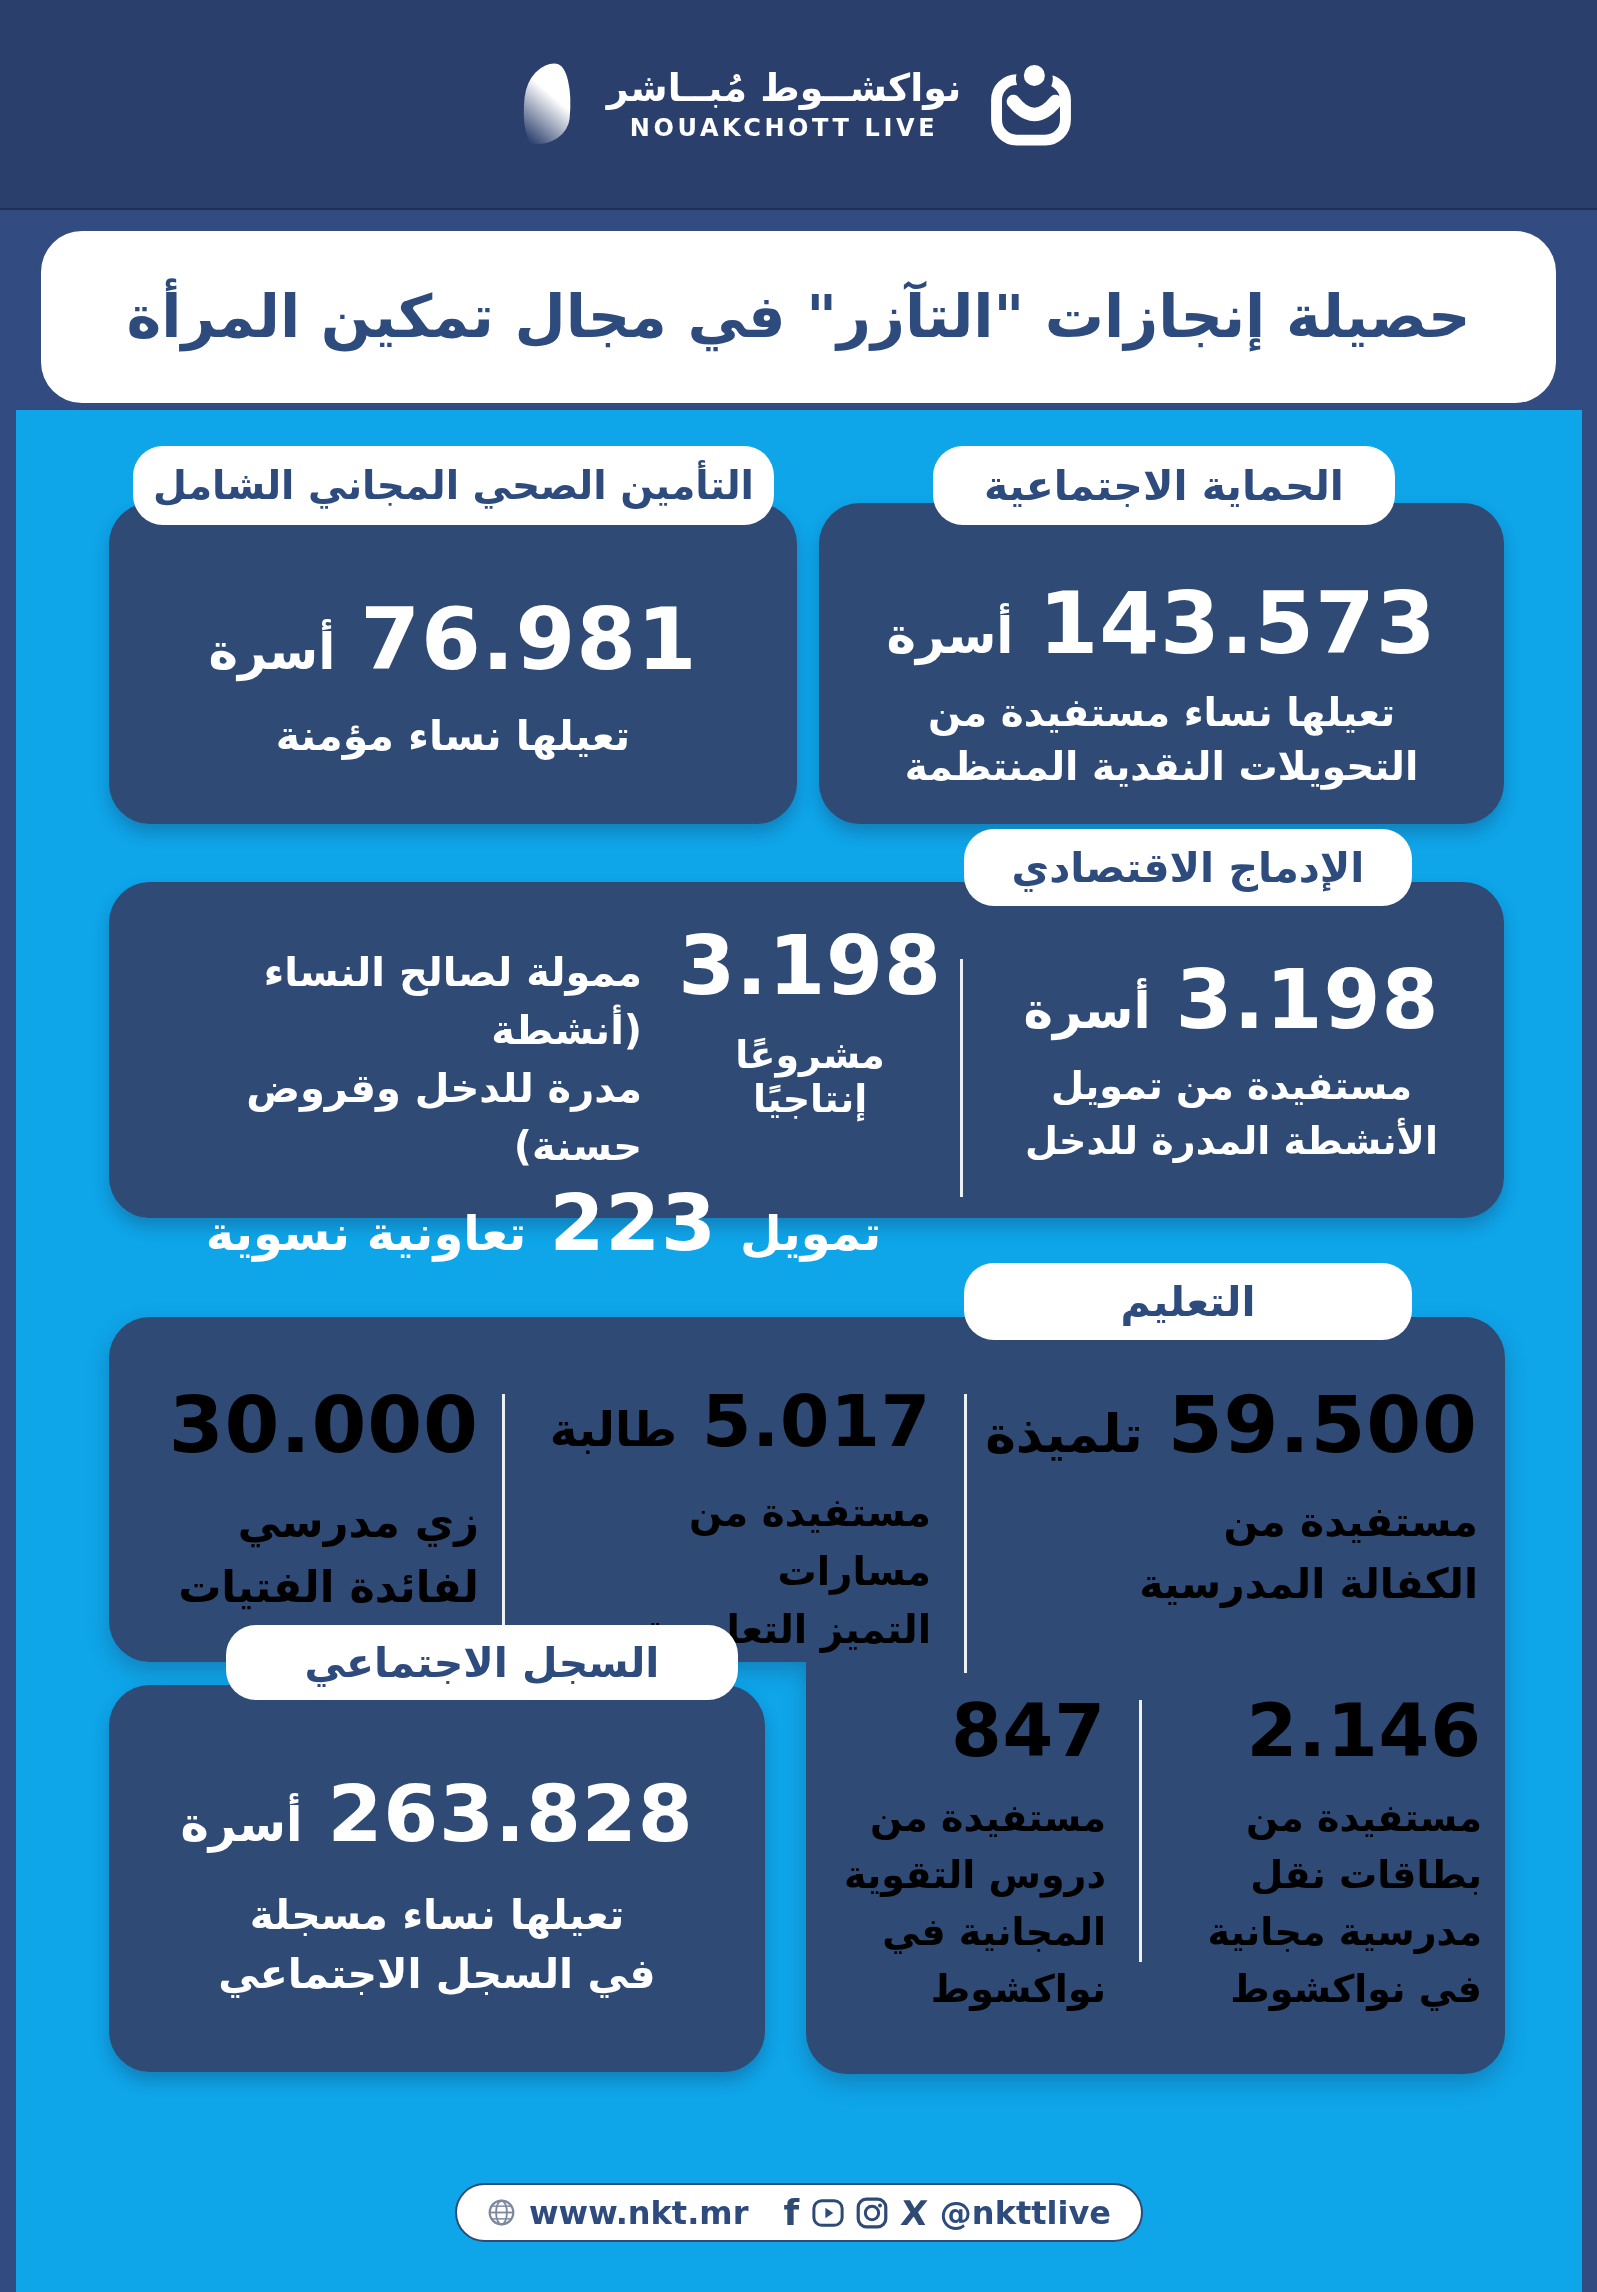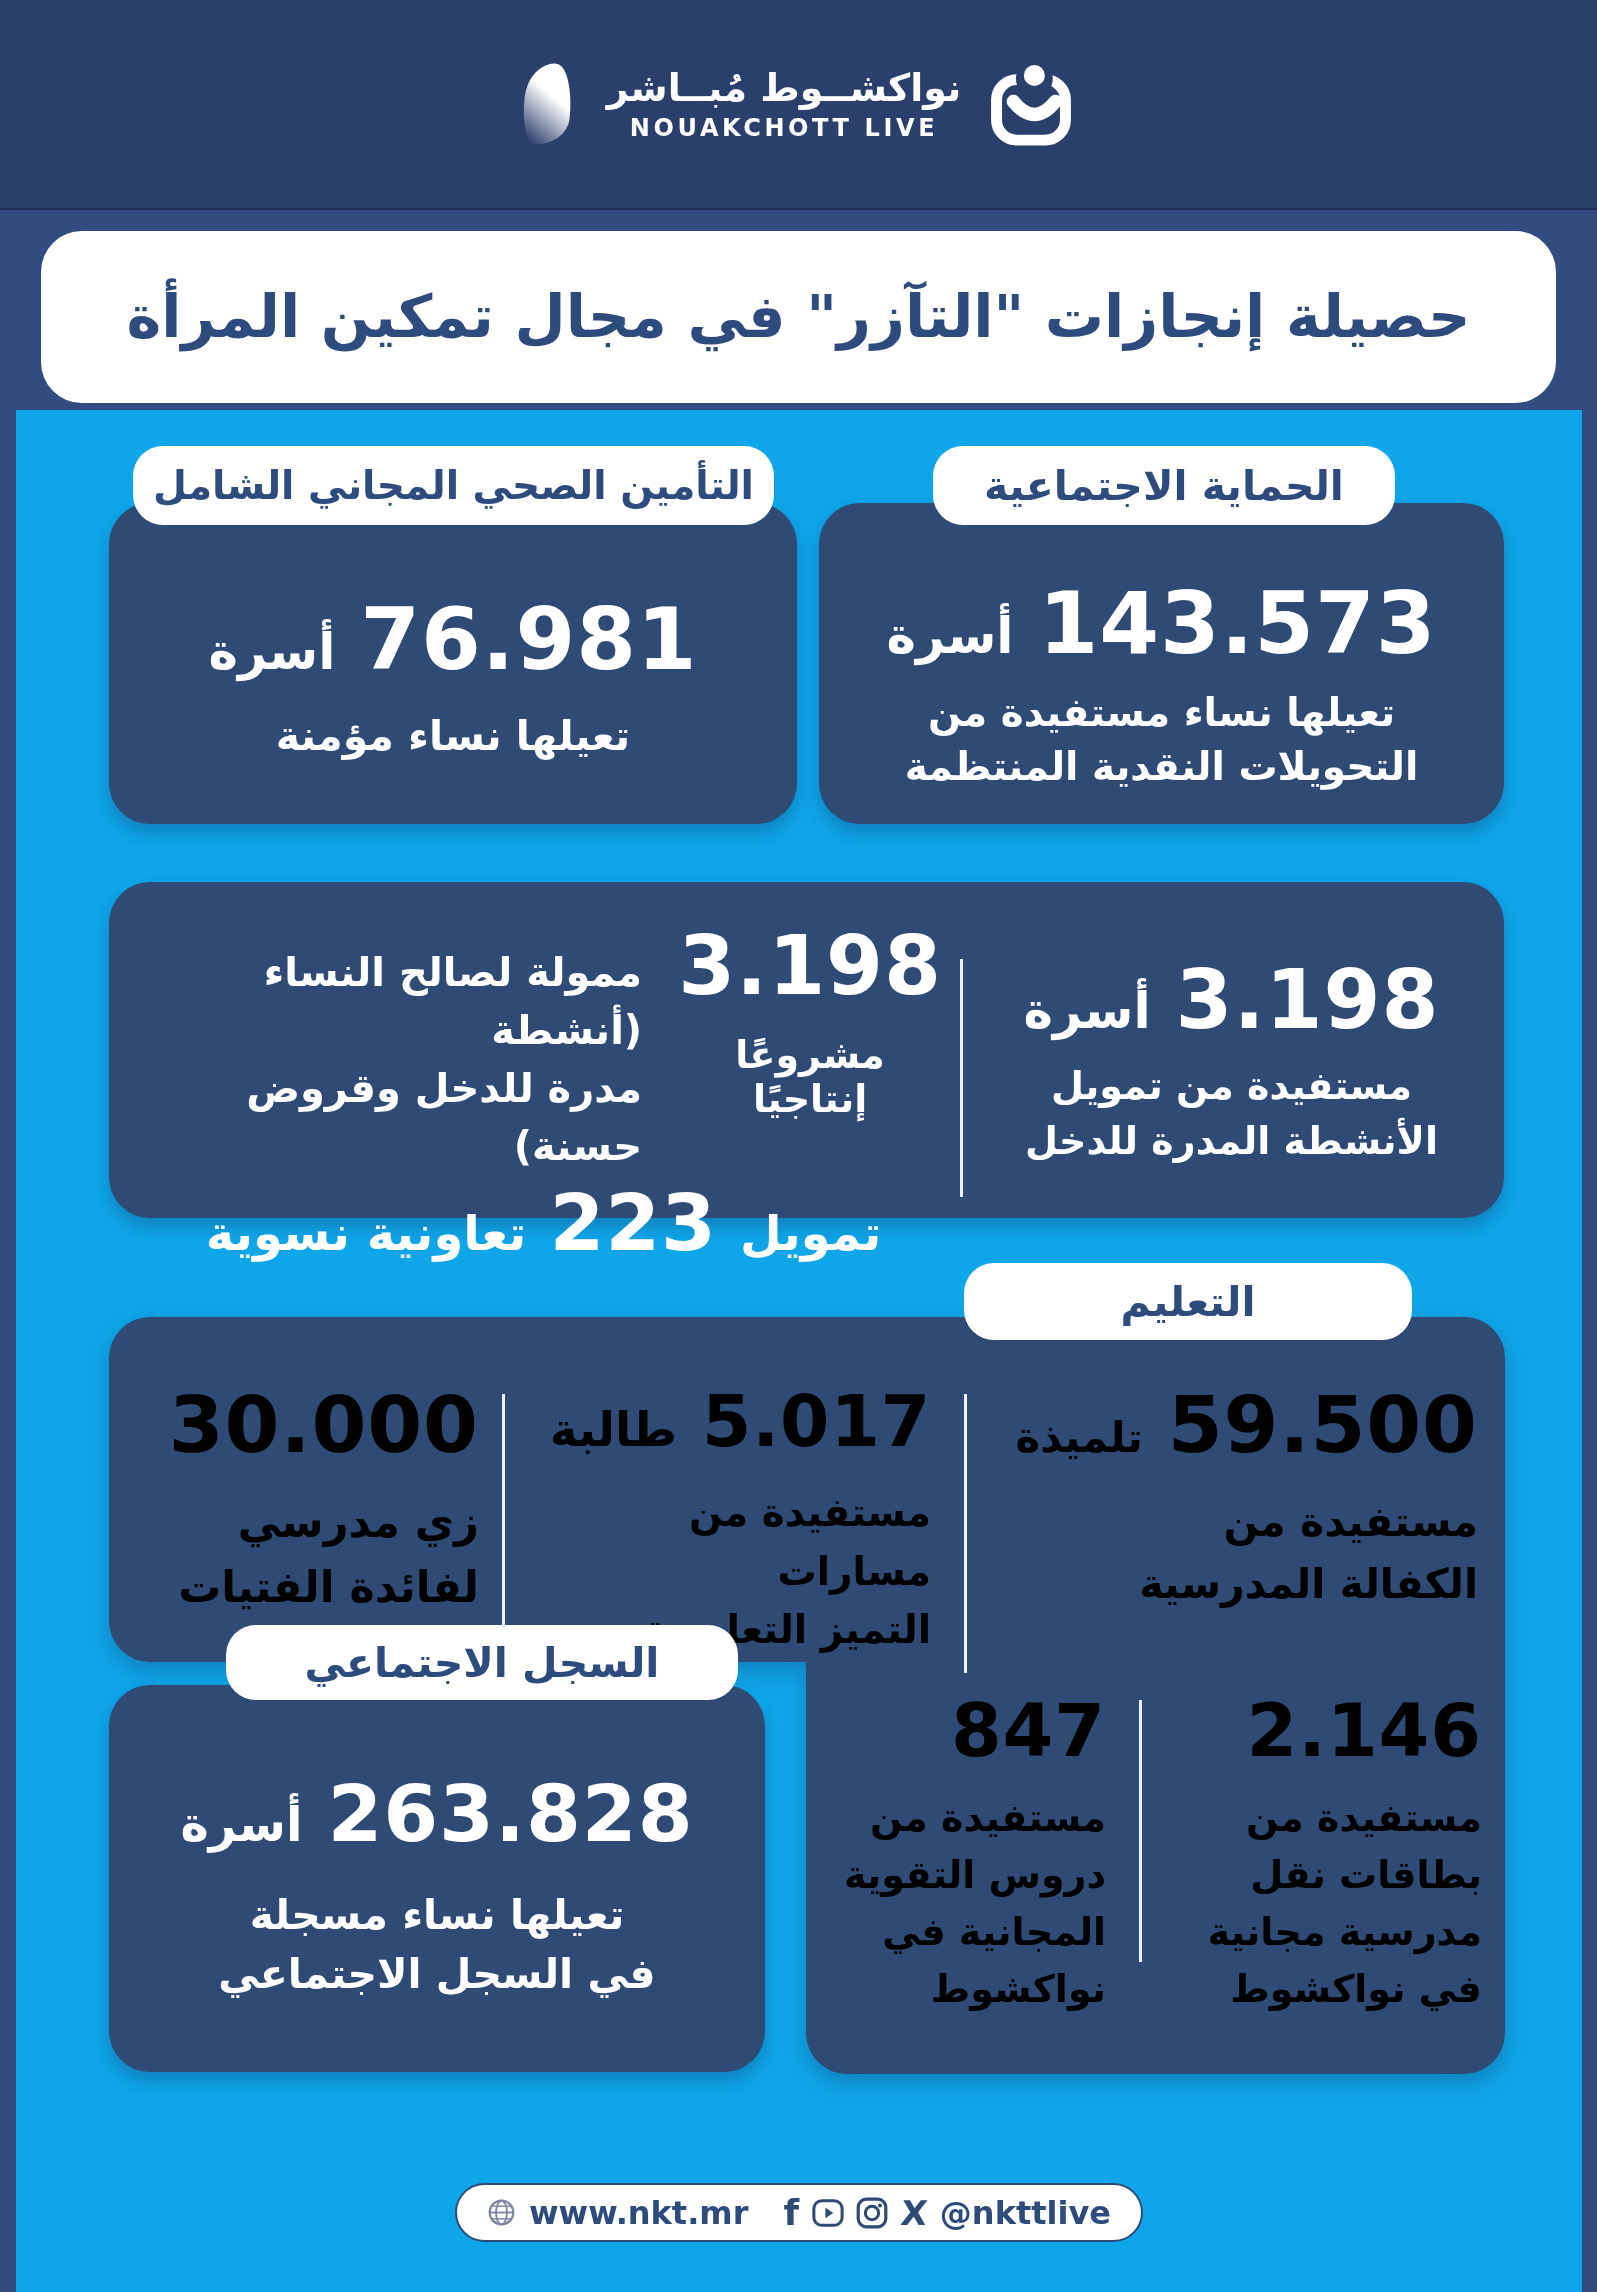--- a/index.html
+++ b/index.html
@@ -150,21 +150,21 @@
     <div class="card flat" style="left:109px; top:1317px; width:1395px; height:345px;"></div>
   </div>
 
   <div class="divider" style="left:502px;  top:1394px; height:251px;"></div>
   <div class="divider" style="left:964px; top:1394px; height:279px;"></div>
   <div class="divider" style="left:1139px; top:1700px; height:262px;"></div>
 
   <div class="col" style="left:976px; top:1386px; width:502px;">
     <div class="numrow">
       <span class="num" style="font-size:79px;">59.500</span>
-      <span class="unit" style="font-size:42px;">تلميذة</span>
+      <span class="unit" style="font-size:52px;">تلميذة</span>
     </div>
     <div class="desc" style="font-size:41px; margin-top:27px;">
       <div>مستفيدة من</div>
       <div>الكفالة المدرسية</div>
     </div>
   </div>
 
   <div class="col" style="left:528px; top:1386px; width:403px;">
     <div class="numrow">
       <span class="num" style="font-size:71px;">5.017</span>
@@ -210,20 +210,21 @@
       <span class="unit" style="font-size:48px;">أسرة</span>
     </div>
     <div class="desc" style="font-size:41px; margin-top:32px; line-height:1.45;">
       <div>تعيلها نساء مسجلة</div>
       <div>في السجل الاجتماعي</div>
     </div>
   </div>
 
   <div class="tab" style="left:133px; top:446px; width:641px; height:79px; font-size:39px;">التأمين الصحي المجاني الشامل</div>
   <div class="tab" style="left:933px; top:446px; width:462px; height:79px; font-size:41px;">الحماية الاجتماعية</div>
+  <div class="tab" style="left:964px; top:829px; width:448px; height:77px; font-size:41px;">الإدماج الاقتصادي</div>
   <div class="tab" style="left:964px; top:1263px; width:448px; height:77px; font-size:41px;">التعليم</div>
   <div class="tab" style="left:226px; top:1625px; width:512px; height:75px; font-size:41px;">السجل الاجتماعي</div>
 
   <div class="footer-pill">
     <div class="footer-left">
       <svg width="29" height="29" viewBox="0 0 32 32">
         <circle cx="16" cy="16" r="13" fill="none" stroke="#7d87a0" stroke-width="2.5"></circle>
         <ellipse cx="16" cy="16" rx="6" ry="13" fill="none" stroke="#7d87a0" stroke-width="2"></ellipse>
         <line x1="3" y1="16" x2="29" y2="16" stroke="#7d87a0" stroke-width="2"></line>
         <line x1="5" y1="9" x2="27" y2="9" stroke="#7d87a0" stroke-width="1.6"></line>

